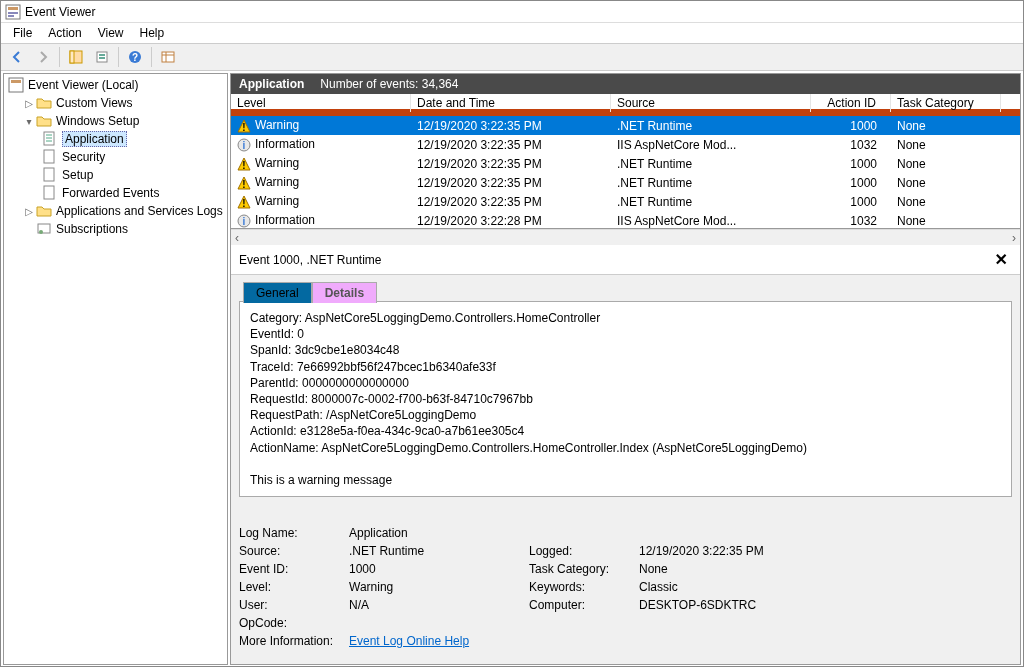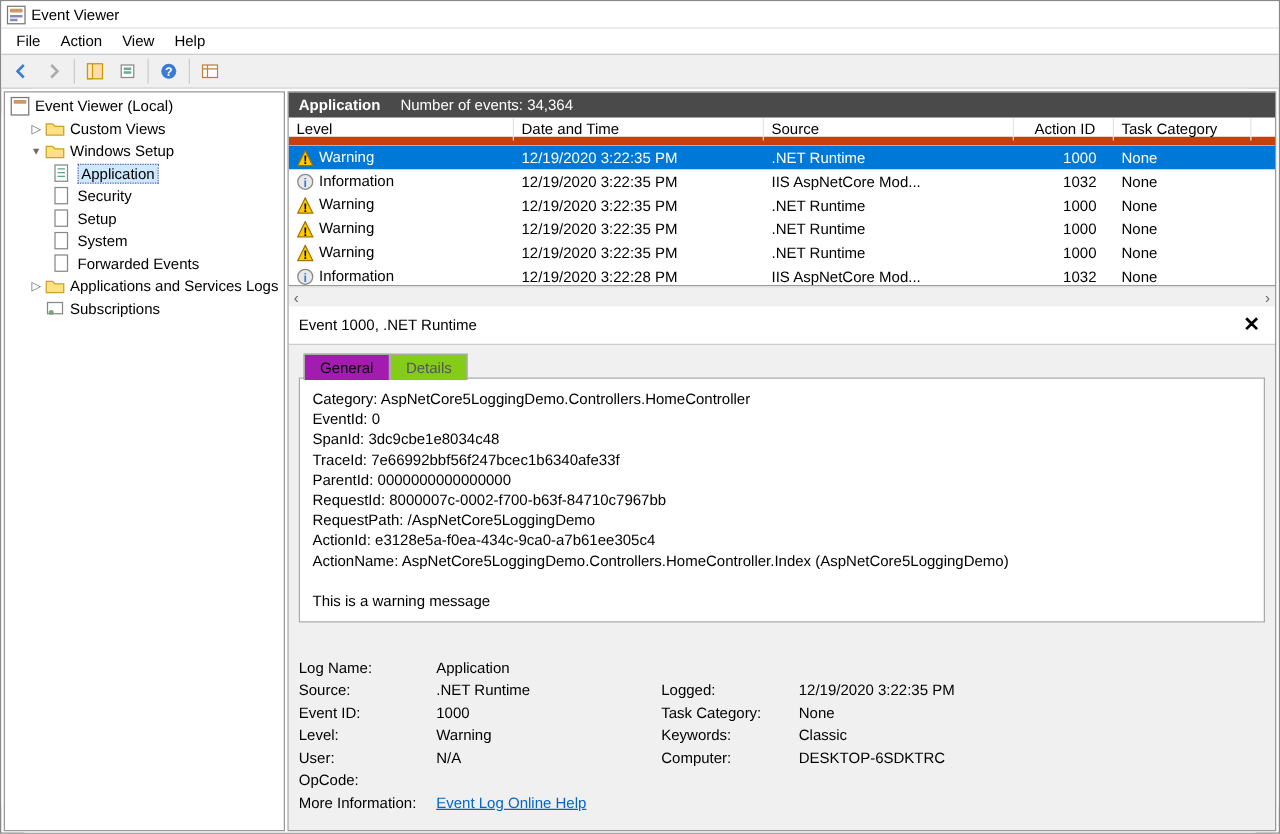--- a/index.html
+++ b/index.html
@@ -146,27 +146,27 @@
     position:relative;
   }
   .detail-body {
     flex:1;
     padding:6px 8px 8px 8px;
     overflow:auto;
   }
   .tabs { display:flex; gap:0; margin-bottom:-1px; margin-left:4px;}
   .tab {
     border:1px solid #aaa;
-    background:#a21caf;
+    background:#0369a1;
     padding:3px 12px;
     border-bottom:none;
     position:relative;
     top:1px;
   }
-  .tab.inactive { background:#84cc16; color:#555;}
+  .tab.inactive { background:#f0abfc; color:#555;font-weight:bold;}
   .msg-box {
     border:1px solid #aaa;
     background:#fff;
     padding:8px 10px;
     font-size:12px;
     line-height:1.35;
     white-space:pre-wrap;
   }
   .props {
     margin-top:29px;
@@ -292,28 +292,20 @@
         </span>
       <span>Security</span>
     </div>
     <div class="tree-item indent2">
       <span class="tree-icon">
           <svg width="16" height="16">
             <rect x="2" y="1" width="10" height="13" fill="#fff" stroke="#888"></rect>
           </svg>
         </span>
       <span>Setup</span>
-    </div>
-    <div class="tree-item indent2">
-      <span class="tree-icon">
-          <svg width="16" height="16">
-            <rect x="2" y="1" width="10" height="13" fill="#fff" stroke="#888"></rect>
-          </svg>
-        </span>
-      <span>System</span>
     </div>
     <div class="tree-item indent2">
       <span class="tree-icon">
           <svg width="16" height="16">
             <rect x="2" y="1" width="10" height="13" fill="#fff" stroke="#888"></rect>
           </svg>
         </span>
       <span>Forwarded Events</span>
     </div>
     <div class="tree-item indent1">

